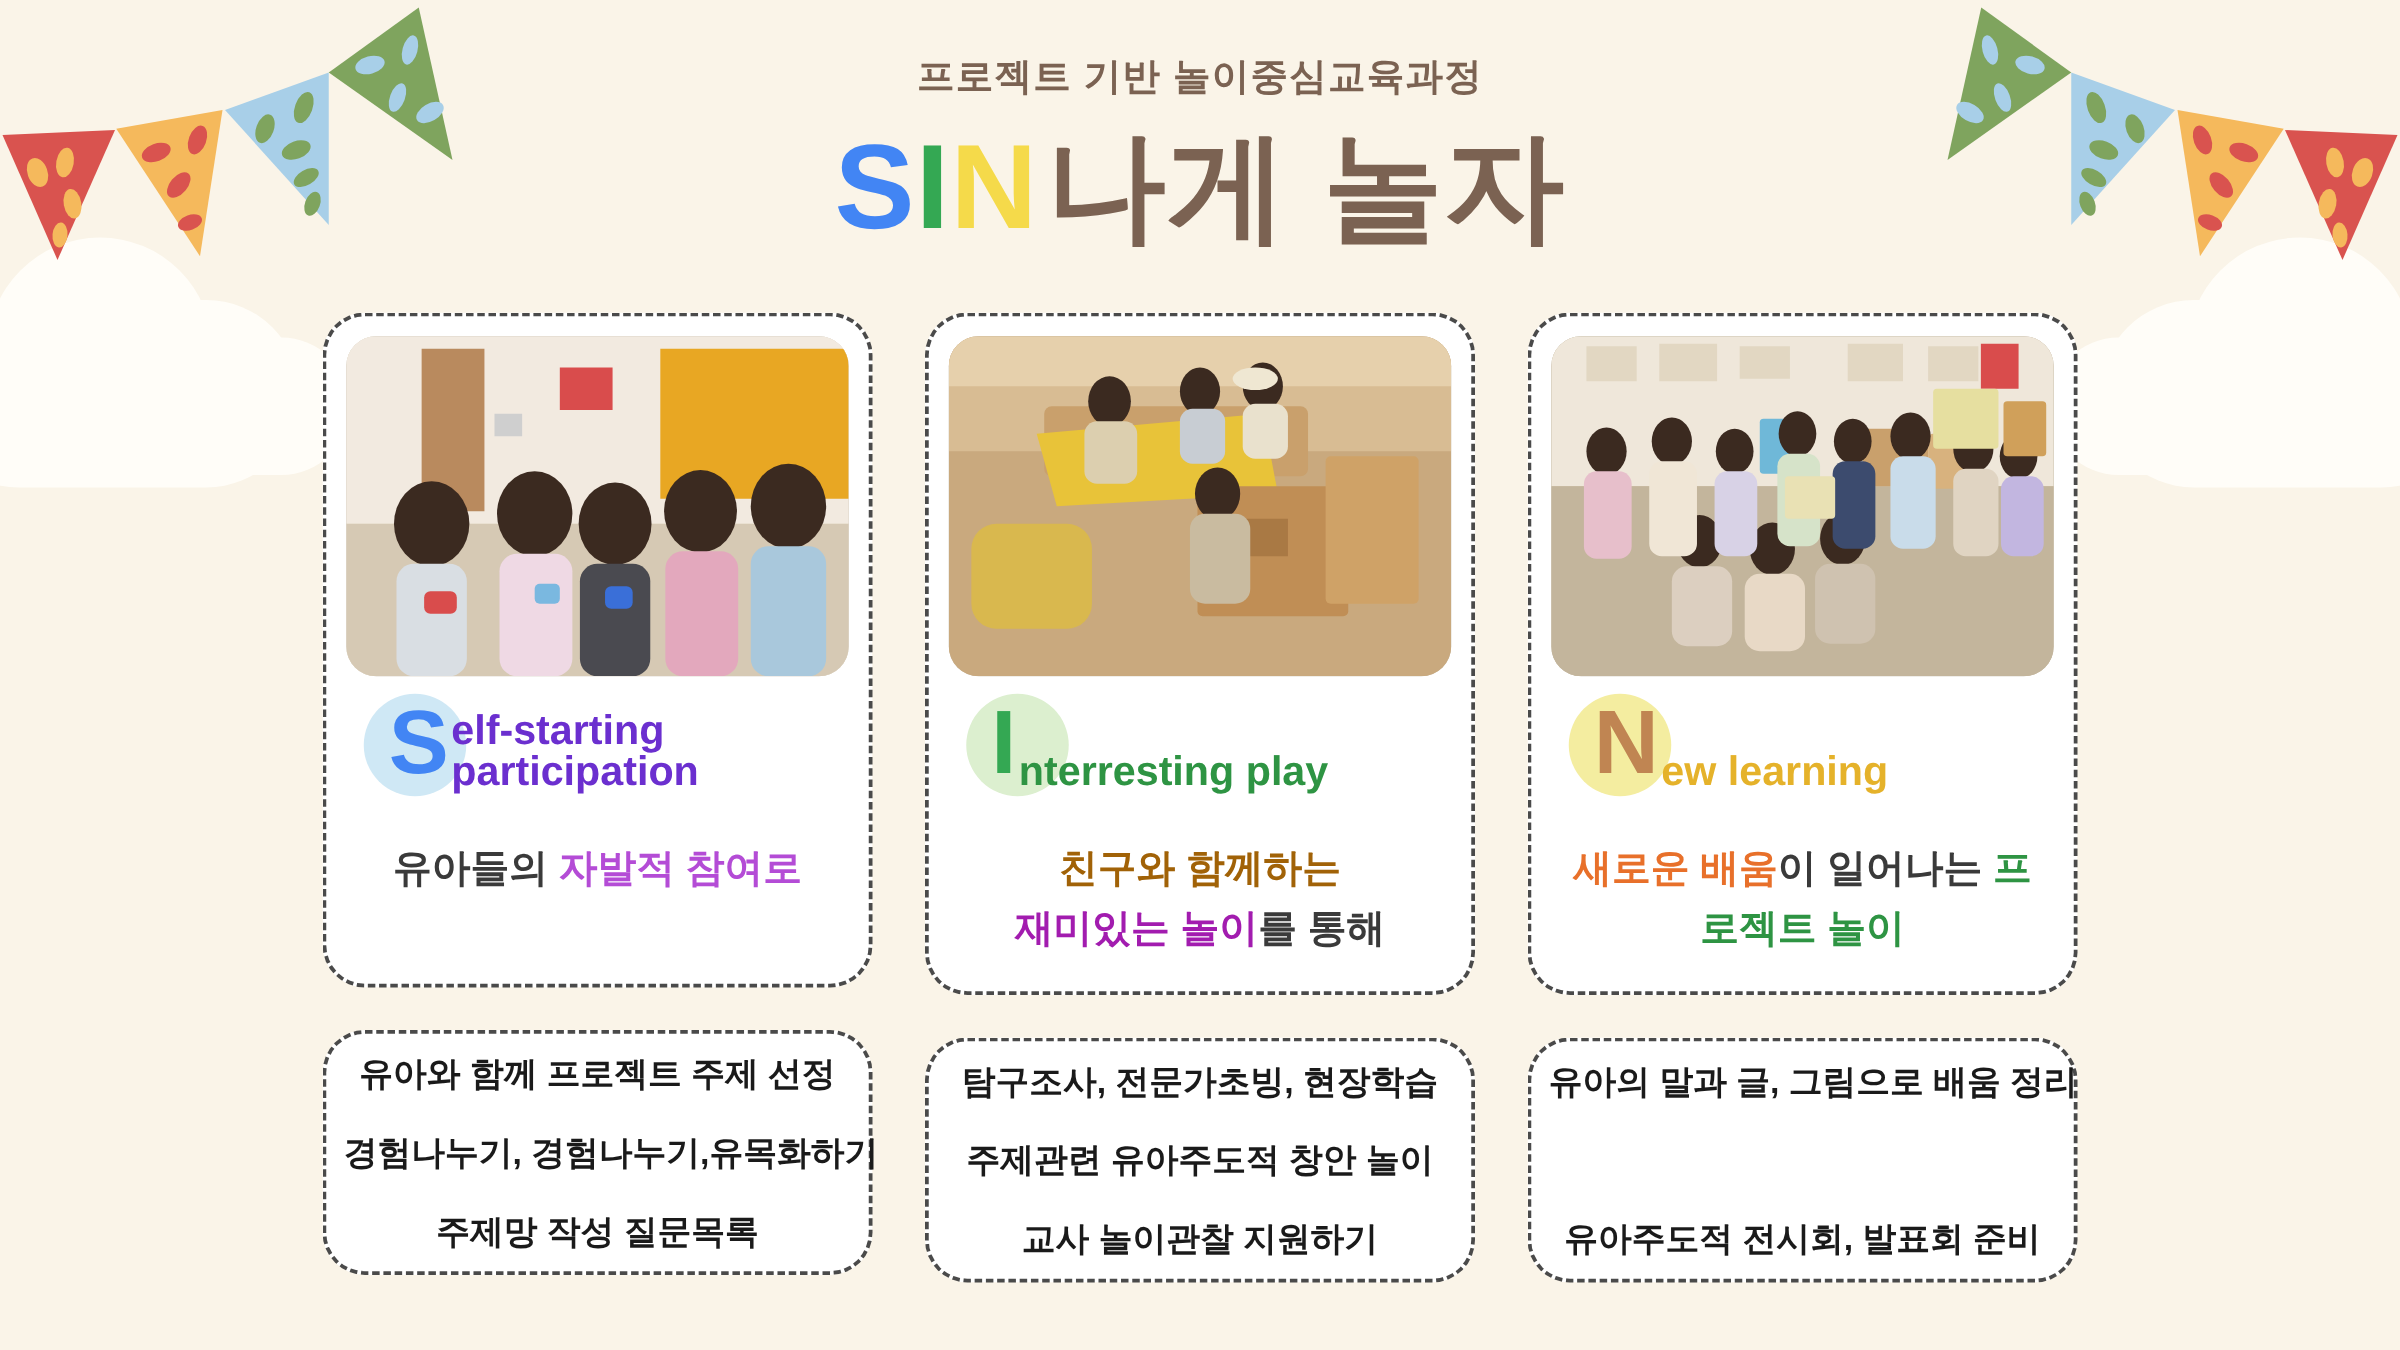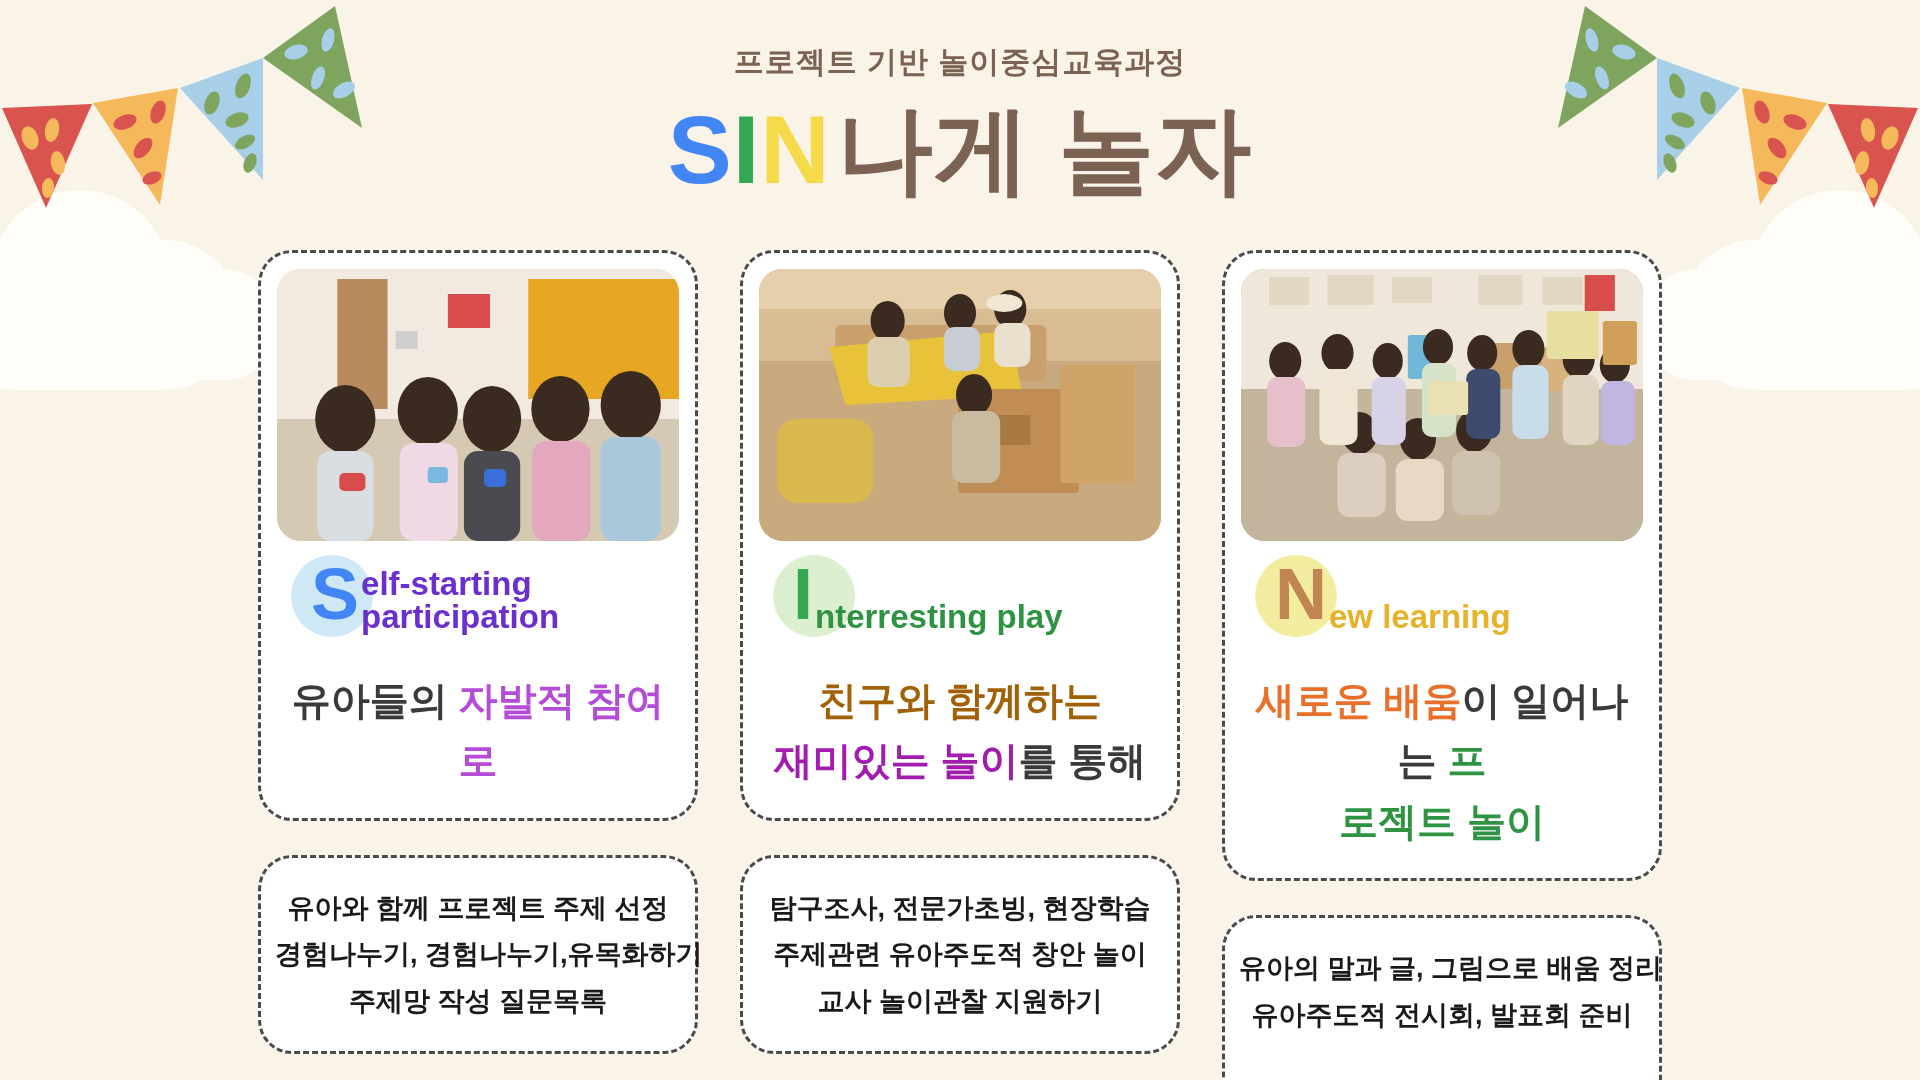--- a/index.html
+++ b/index.html
@@ -48,22 +48,22 @@
   }
   .col { width:440px; display:flex; flex-direction:column; gap:34px; }
 
   .card {
     background:#FFFFFF;
     border:3px dashed #4A4A4A;
     border-radius:34px;
     padding:16px 16px 26px 16px;
   }
   .card-top { min-height:540px; }
-  .card-bottom { padding:32px 14px; min-height:196px;
-    display:flex; flex-direction:column; justify-content:flex-start; gap:10px; }
+  .card-bottom { padding:14px 14px; min-height:196px;
+    display:flex; flex-direction:column; justify-content:space-between; gap:10px; }
 
   .photo {
     width:100%; height:272px; border-radius:24px; overflow:hidden;
     position:relative; background:#C8BFAE;
   }
   .photo svg { display:block; width:100%; height:100%; }
 
   
   .keyword {
     margin-top:10px; position:relative; height:86px;
@@ -79,21 +79,21 @@
     margin-left:26px;
   }
   .kw-rest {
     position:relative; z-index:2;
     font-size:33px; font-weight:800; line-height:1;
     margin-left:2px; padding-bottom:4px; align-self:flex-end;
   }
 
   .desc {
     margin-top:34px; text-align:center;
-    font-size:39px; font-weight:800; line-height:1.55; color:#3A3A3A;
+    font-size:31px; font-weight:800; line-height:1.55; color:#3A3A3A;
   }
   .desc .hl { }
 
   .bline {
     text-align:center; font-size:27px; font-weight:800;
     color:#1A1A1A; line-height:1.35; white-space:nowrap;
   }
 </style>
 </head>
 <body>

